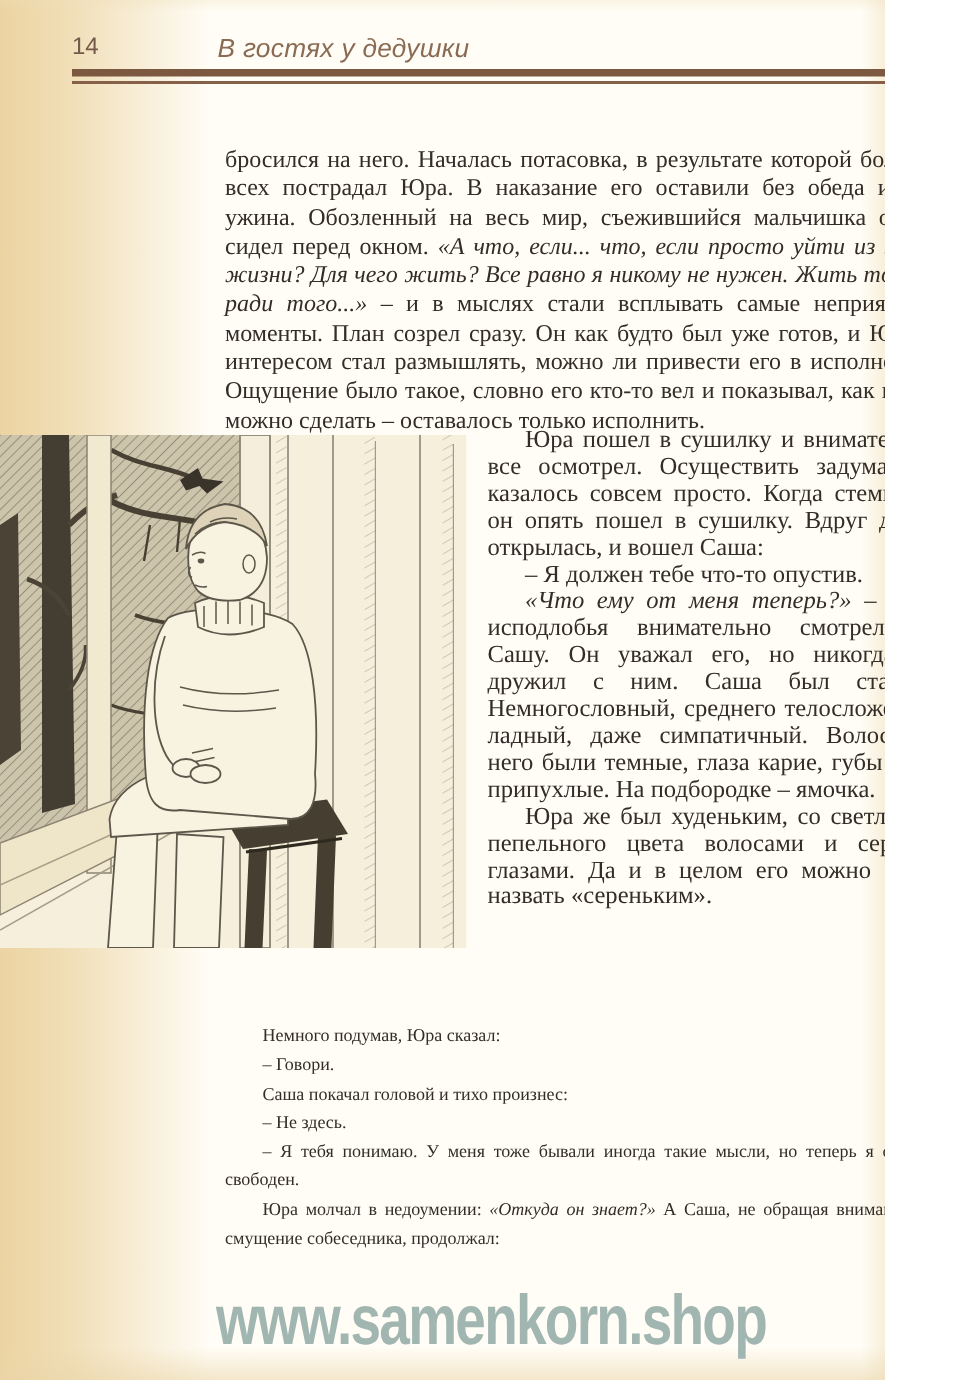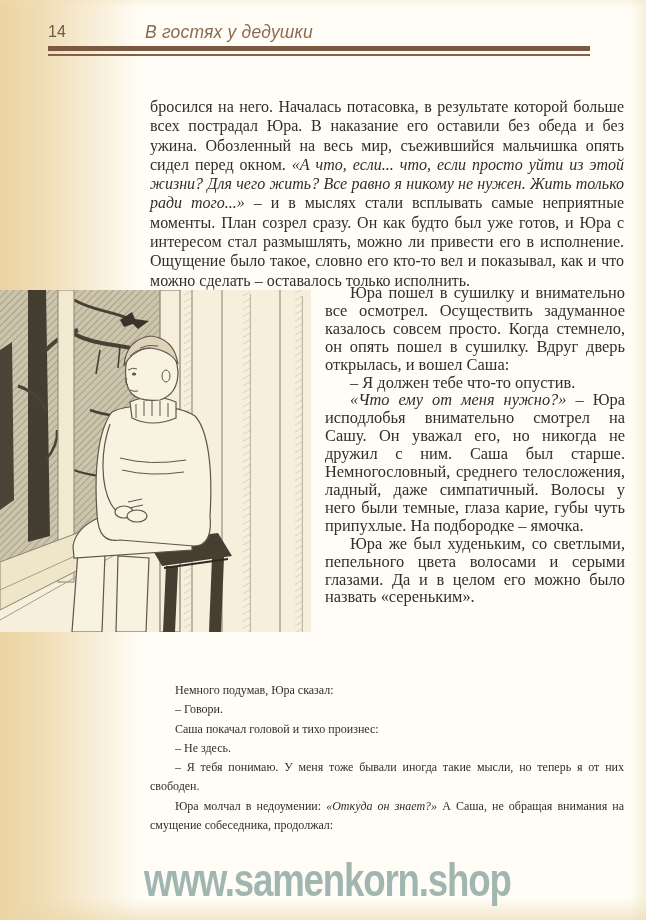--- a/index.html
+++ b/index.html
@@ -1,17 +1,17 @@
 <!DOCTYPE html>
 <html><head>
 <meta charset="utf-8">
 <style>
   html,body{margin:0;padding:0;}
   .page{
-    position:relative; width:646px; height:920px; overflow:hidden;
+    position:relative; width:590px; height:920px; overflow:hidden;
     background:#fffdf6;
     font-family:"Liberation Serif", serif;
   }
   
   .edge-left{position:absolute;left:0;top:0;width:140px;height:920px;
     background:linear-gradient(90deg,#ecd4a2 0%,#f1dfb9 35%,rgba(255,253,246,0) 100%);}
   .edge-bottom{position:absolute;left:0;bottom:0;width:646px;height:22px;
     background:linear-gradient(0deg,rgba(234,213,168,.55),rgba(234,213,168,0));}
   .edge-right{position:absolute;right:0;top:0;width:16px;height:920px;
     background:linear-gradient(270deg,rgba(238,222,184,.45),rgba(238,222,184,0));}
@@ -146,21 +146,21 @@
       <path d="M128,80 q5,-3 9,-1" fill="none" stroke-width="1"></path>
       <ellipse cx="134" cy="84" rx="2.2" ry="1.6" fill="#5d564a" stroke="none"></ellipse>
       <path d="M127,88 q-3,5 1,7 M130,100 q4,2 8,1" fill="none" stroke-width="1"></path>
       <ellipse cx="166" cy="86" rx="4" ry="6" fill="none" stroke-width="1"></ellipse>
     </g>
   </svg>
 
   <div class="txt blockB">
     <p><span>Юра пошел в сушилку и внимательно все осмотрел. Осуществить задуманное казалось совсем просто. Когда стемнело, он опять пошел в сушилку. Вдруг дверь открылась, и вошел Саша:</span></p>
     <p><span>– Я должен тебе что-то опустив.</span></p>
-    <p><span class="it">«Что ему от меня нужно?»</span><span> – Юра исподлобья внимательно смотрел на Сашу. Он уважал его, но никогда не дружил с ним. Саша был старше. Немногословный, среднего телосложения, ладный, даже симпатичный. Волосы у него были темные, глаза карие, губы чуть припухлые. На подбородке – ямочка.</span></p>
+    <p><span class="it">«Что ему от меня теперь?»</span><span> – Юра исподлобья внимательно смотрел на Сашу. Он уважал его, но никогда не дружил с ним. Саша был старше. Немногословный, среднего телосложения, ладный, даже симпатичный. Волосы у него были темные, глаза карие, губы чуть припухлые. На подбородке – ямочка.</span></p>
     <p><span>Юра же был худеньким, со светлыми, пепельного цвета волосами и серыми глазами. Да и в целом его можно было назвать «сереньким».</span></p>
   </div>
 
   <div class="txt blockC">
     <p><span>Немного подумав, Юра сказал:</span></p>
     <p><span>– Говори.</span></p>
     <p><span>Саша покачал головой и тихо произнес:</span></p>
     <p><span>– Не здесь.</span></p>
     <p><span>– Я тебя понимаю. У меня тоже бывали иногда такие мысли, но теперь я от них свободен.</span></p>
     <p><span>Юра молчал в недоумении: </span><span class="it">«Откуда он знает?»</span><span> А Саша, не обращая внимания на смущение собеседника, продолжал:</span></p>

